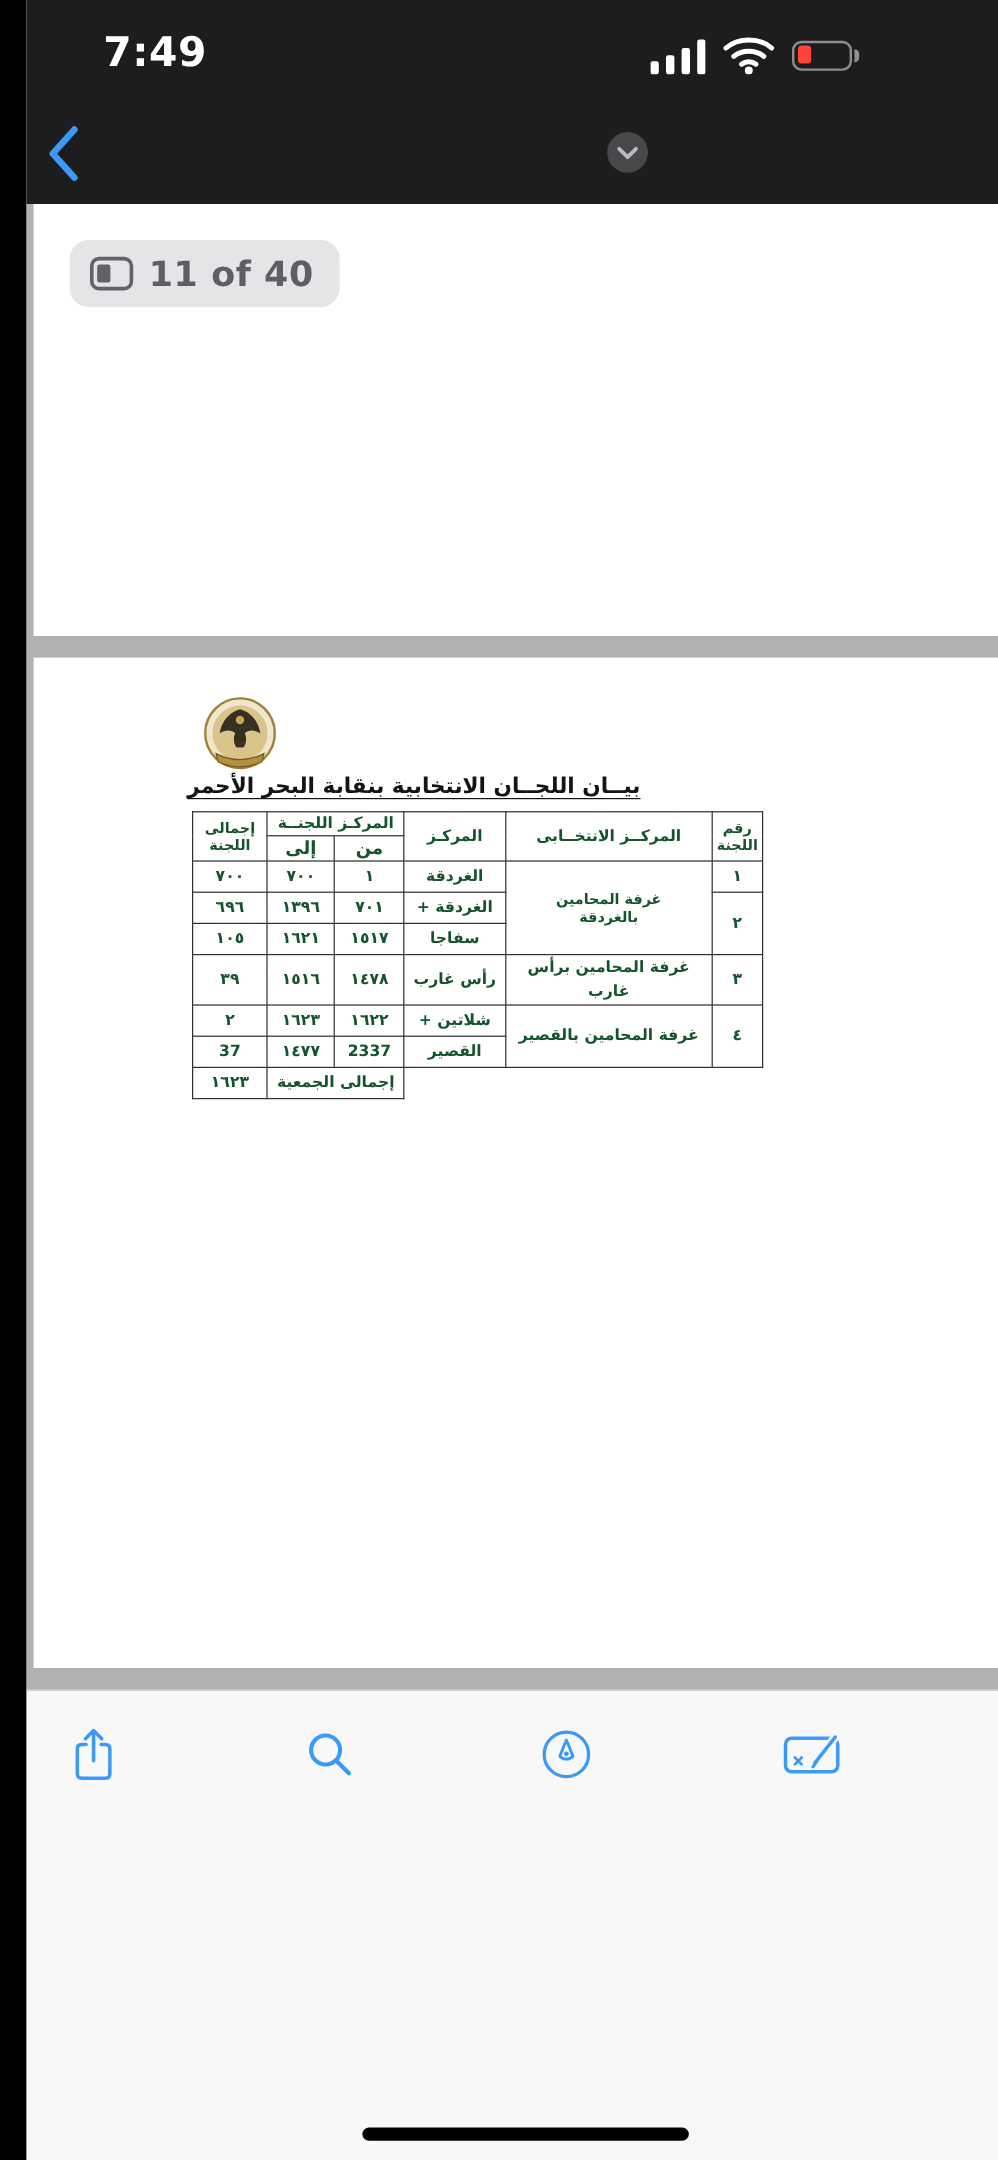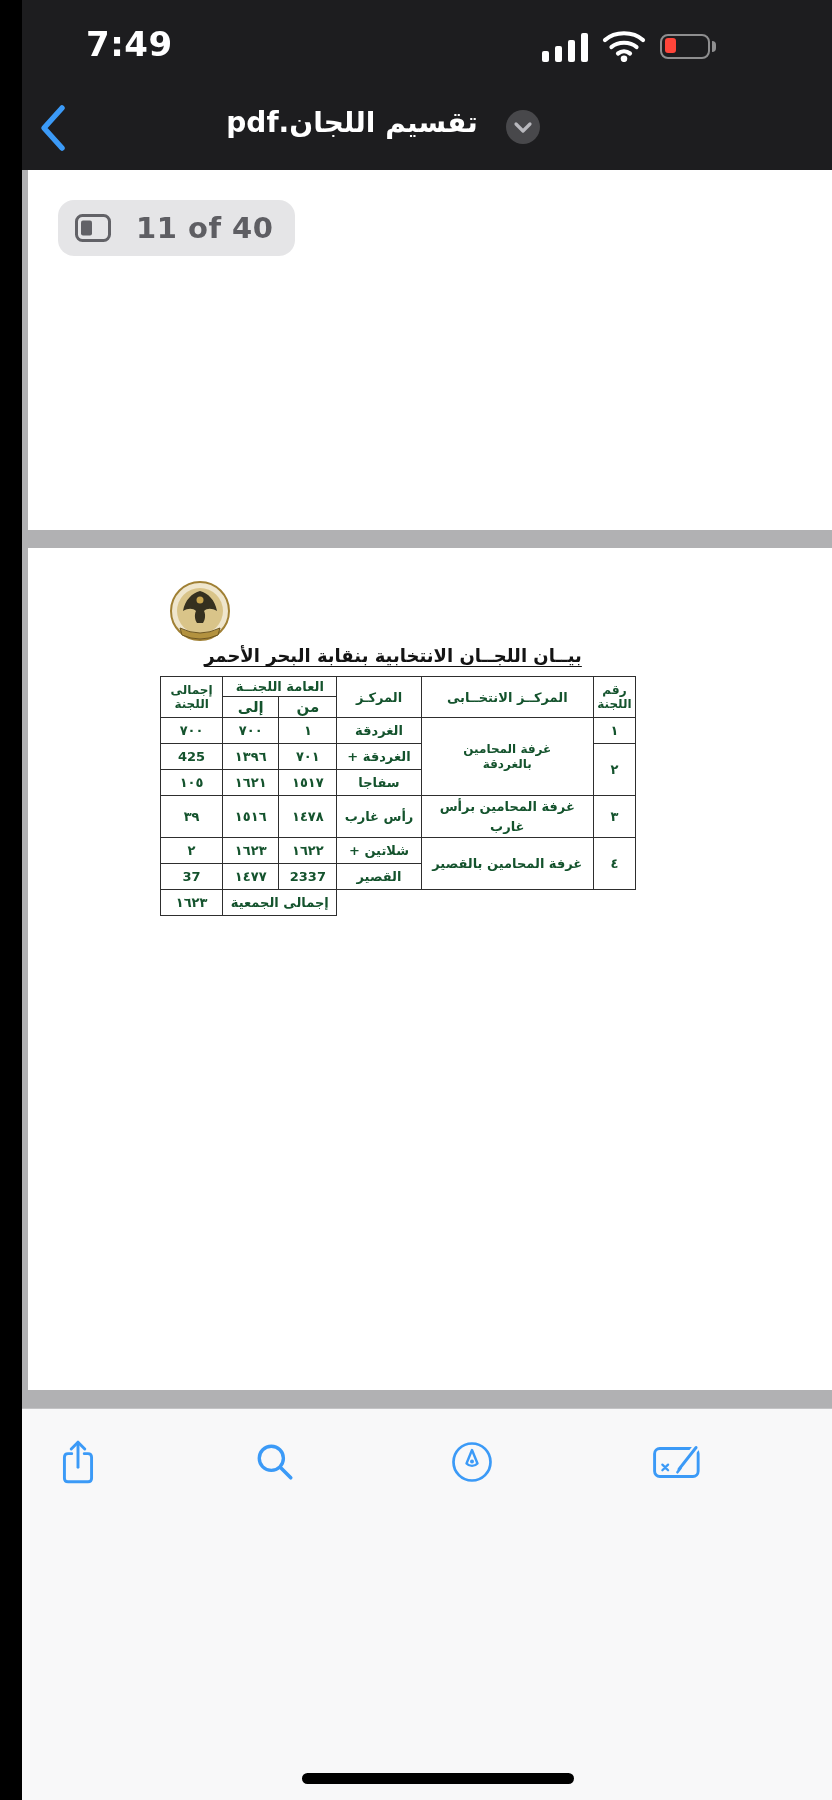--- a/index.html
+++ b/index.html
@@ -18,29 +18,29 @@
   .battery-fill{position:absolute;left:2.5px;top:2.5px;width:11px;height:15px;border-radius:3px;background:var(--battery-red,#ff453a);}
   .battery-nub{position:absolute;right:-8px;top:5.5px;width:4.5px;height:11px;border-radius:0 4px 4px 0;background:rgba(255,255,255,.5);}
   .back-button{position:absolute;left:16px;top:100px;width:48px;height:56px;background:none;border:none;padding:0;cursor:pointer;}
   .nav-title{position:absolute;left:190px;top:106px;width:280px;text-align:center;font-size:28px;font-weight:700;color:#fff;direction:rtl;white-space:nowrap;}
   .dropdown-button{position:absolute;left:484px;top:110px;width:34px;height:34px;border-radius:50%;background:#48484b;border:none;padding:0;display:flex;align-items:center;justify-content:center;cursor:pointer;}
   
   .content{position:absolute;top:170px;left:0;width:832px;height:1238px;background:var(--content-bg,#b1b1b3);}
   .page{position:absolute;left:6px;width:820px;background:#fff;}
   .page-prev{top:0;height:360px;}
   .page-current{top:378px;height:842px;}
-  .page-badge{position:absolute;left:36px;top:30px;height:56px;padding:0 22px 0 16px;border-radius:16px;background:rgba(228,228,230,.97);display:flex;align-items:center;gap:24px;cursor:pointer;}
+  .page-badge{position:absolute;left:36px;top:30px;height:56px;padding:0 22px 0 16px;border-radius:16px;background:rgba(228,228,230,.97);display:flex;align-items:center;gap:12px;cursor:pointer;}
   .badge-label{font-size:29px;font-weight:700;color:#5e5e63;letter-spacing:.5px;}
   .scroll-thumb{position:absolute;right:2px;top:285px;width:6px;height:82px;border-radius:3px;background:rgba(25,25,25,.45);}
   
   .doc{position:absolute;inset:0;direction:rtl;color:#141414;}
   .doc-header{position:absolute;left:408px;top:34px;width:180px;text-align:center;font-size:16px;font-weight:700;line-height:1.65;}
   .u{text-decoration:underline;text-underline-offset:3px;}
   .doc-logo{position:absolute;left:140px;top:30px;width:64px;height:68px;}
-  .doc-title{position:absolute;left:128px;top:97px;width:474px;text-align:center;font-size:18px;font-weight:800;text-decoration:underline;text-underline-offset:4px;white-space:nowrap;}
+  .doc-title{position:absolute;left:128px;top:97px;width:474px;text-align:left;font-size:18px;font-weight:800;text-decoration:underline;text-underline-offset:4px;white-space:nowrap;}
   .doc-table{position:absolute;left:132px;top:128px;width:476px;border-collapse:collapse;table-layout:fixed;direction:rtl;}
   .doc-table th,.doc-table td{border:1px solid #2e2e2e;text-align:center;vertical-align:middle;padding:1px 2px;font-weight:700;font-size:13px;color:#14532d;}
   .doc-table thead tr:first-child th{height:20px;}
   .doc-table thead tr:last-child th{height:18px;font-size:15px;}
   .doc-table tbody td{height:26px;}
   .two-line span{display:block;line-height:1.2;font-size:12px;}
   .cell-elec{font-size:12px;line-height:1.5;}
   .blank-cell{border:none !important;}
   .grand-label{font-weight:800;font-size:12.5px;}
   .doc-footer{position:absolute;left:134px;top:372px;width:258px;text-align:center;font-size:15px;font-weight:800;}
@@ -78,21 +78,20 @@
         <div class="battery-fill"></div>
         <div class="battery-nub"></div>
       </div>
     </div>
 
     <button class="back-button">
       <svg width="30" height="50" viewBox="0 0 30 50">
         <path d="M24 5 L6 25 L24 45" fill="none" stroke="#3b9af7" stroke-width="5.5" stroke-linecap="round" stroke-linejoin="round"></path>
       </svg>
     </button>
-    <span class="nav-title">تقسيم اللجان.pdf</span>
     <button class="dropdown-button">
       <svg width="34" height="34" viewBox="0 0 34 34">
         <path d="M10 14 L17 21 L24 14" fill="none" stroke="#b9b9be" stroke-width="3.2" stroke-linecap="round" stroke-linejoin="round"></path>
       </svg>
     </button>
   </div>
 
   <div class="content">
 
     <div class="page page-prev"></div>
@@ -123,21 +122,21 @@
               <col style="width:62px">
           </colgroup>
           <thead>
             <tr>
               <th rowspan="2" class="two-line">
                 <span>رقم</span>
                 <span>اللجنة</span>
               </th>
               <th rowspan="2">المركــز الانتخــابى</th>
               <th rowspan="2">المركـز</th>
-              <th colspan="2">العامة اللجنــة</th>
+              <th colspan="2">المركـز اللجنــة</th>
               <th rowspan="2" class="two-line">
                 <span>إجمالى</span>
                 <span>اللجنة</span>
               </th>
             </tr>
             <tr>
               <th>من</th>
               <th>إلى</th>
             </tr>
           </thead>
@@ -151,21 +150,21 @@
               <td>الغردقة</td>
               <td>١</td>
               <td>٧٠٠</td>
               <td>٧٠٠</td>
             </tr>
             <tr>
               <td rowspan="2">٢</td>
               <td>الغردقة +</td>
               <td>٧٠١</td>
               <td>١٣٩٦</td>
-              <td>425</td>
+              <td>٦٩٦</td>
             </tr>
             <tr>
               <td>سفاجا</td>
               <td>١٥١٧</td>
               <td>١٦٢١</td>
               <td>١٠٥</td>
             </tr>
             <tr>
               <td>٣</td>
               <td class="cell-elec">غرفة المحامين برأس غارب</td>

